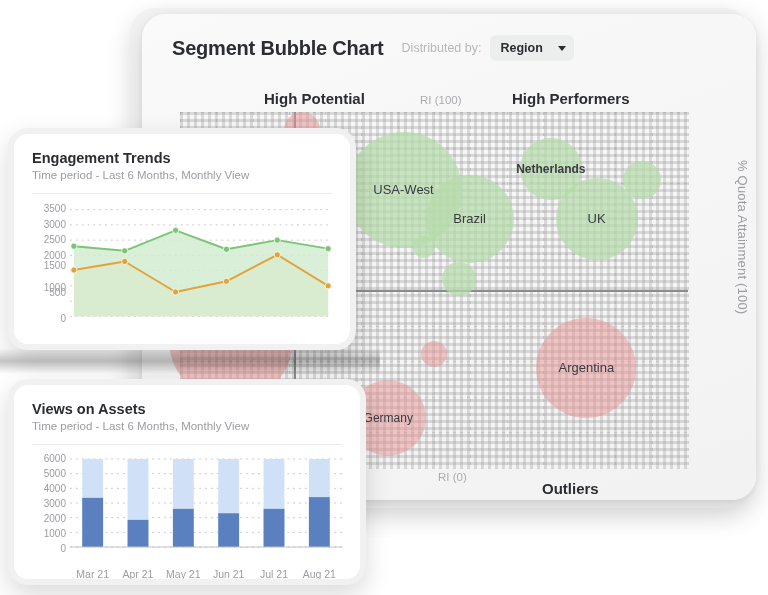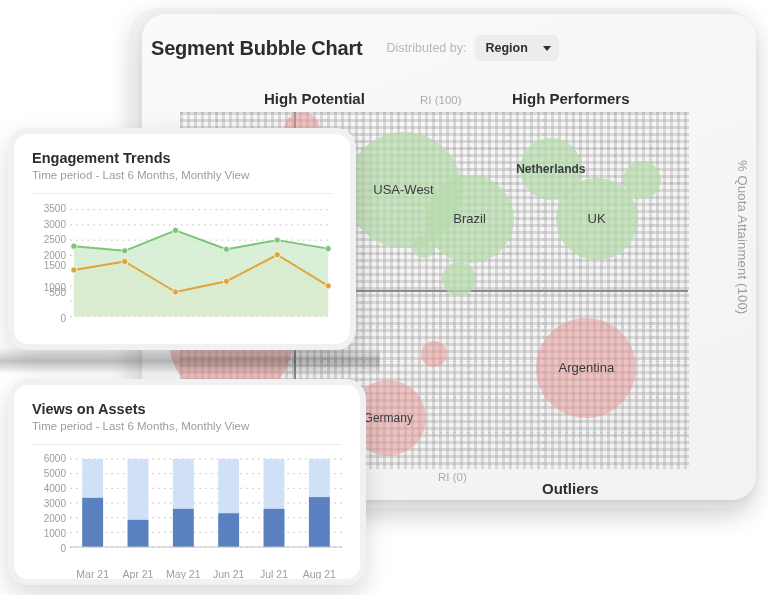--- a/index.html
+++ b/index.html
@@ -27,29 +27,29 @@
     left: 142px; top: 14px;
     width: 614px; height: 486px;
     background: linear-gradient(160deg,#fafafa 0%,#f6f6f6 45%,#f2f2f2 100%);
     border-radius: 24px;
     box-shadow: 0 10px 30px rgba(0,0,0,0.13), 0 2px 6px rgba(0,0,0,0.06);
     overflow: hidden;
   }
 
   .panel-header {
     position: absolute; left: 0; top: 0; width: 100%; height: 68px;
-    display: flex; align-items: center; padding: 0 9px;
+    display: flex; align-items: center; padding: 0 30px;
   }
   .panel-title {
     font-size: 20px; font-weight: bold; color: #2b2d31; letter-spacing: -0.2px;
   }
   .panel-sub {
     margin-left: 58px; font-size: 12.5px; color: #b6b8bb;
   }
-  .dist-label { margin-left: 24px; font-size: 12.5px; color: #b6b8bb; text-align: center; }
+  .dist-label { margin-left: 18px; font-size: 12.5px; color: #b6b8bb; text-align: center; }
   .select-box {
     margin-left: 9px;
     background: #eceded;
     border-radius: 6px;
     height: 26px; min-width: 84px;
     display: flex; align-items: center; justify-content: space-between;
     padding: 0 8px 0 10px;
     font-size: 12.5px; font-weight: bold; color: #2b2d31;
     cursor: pointer;
   }

